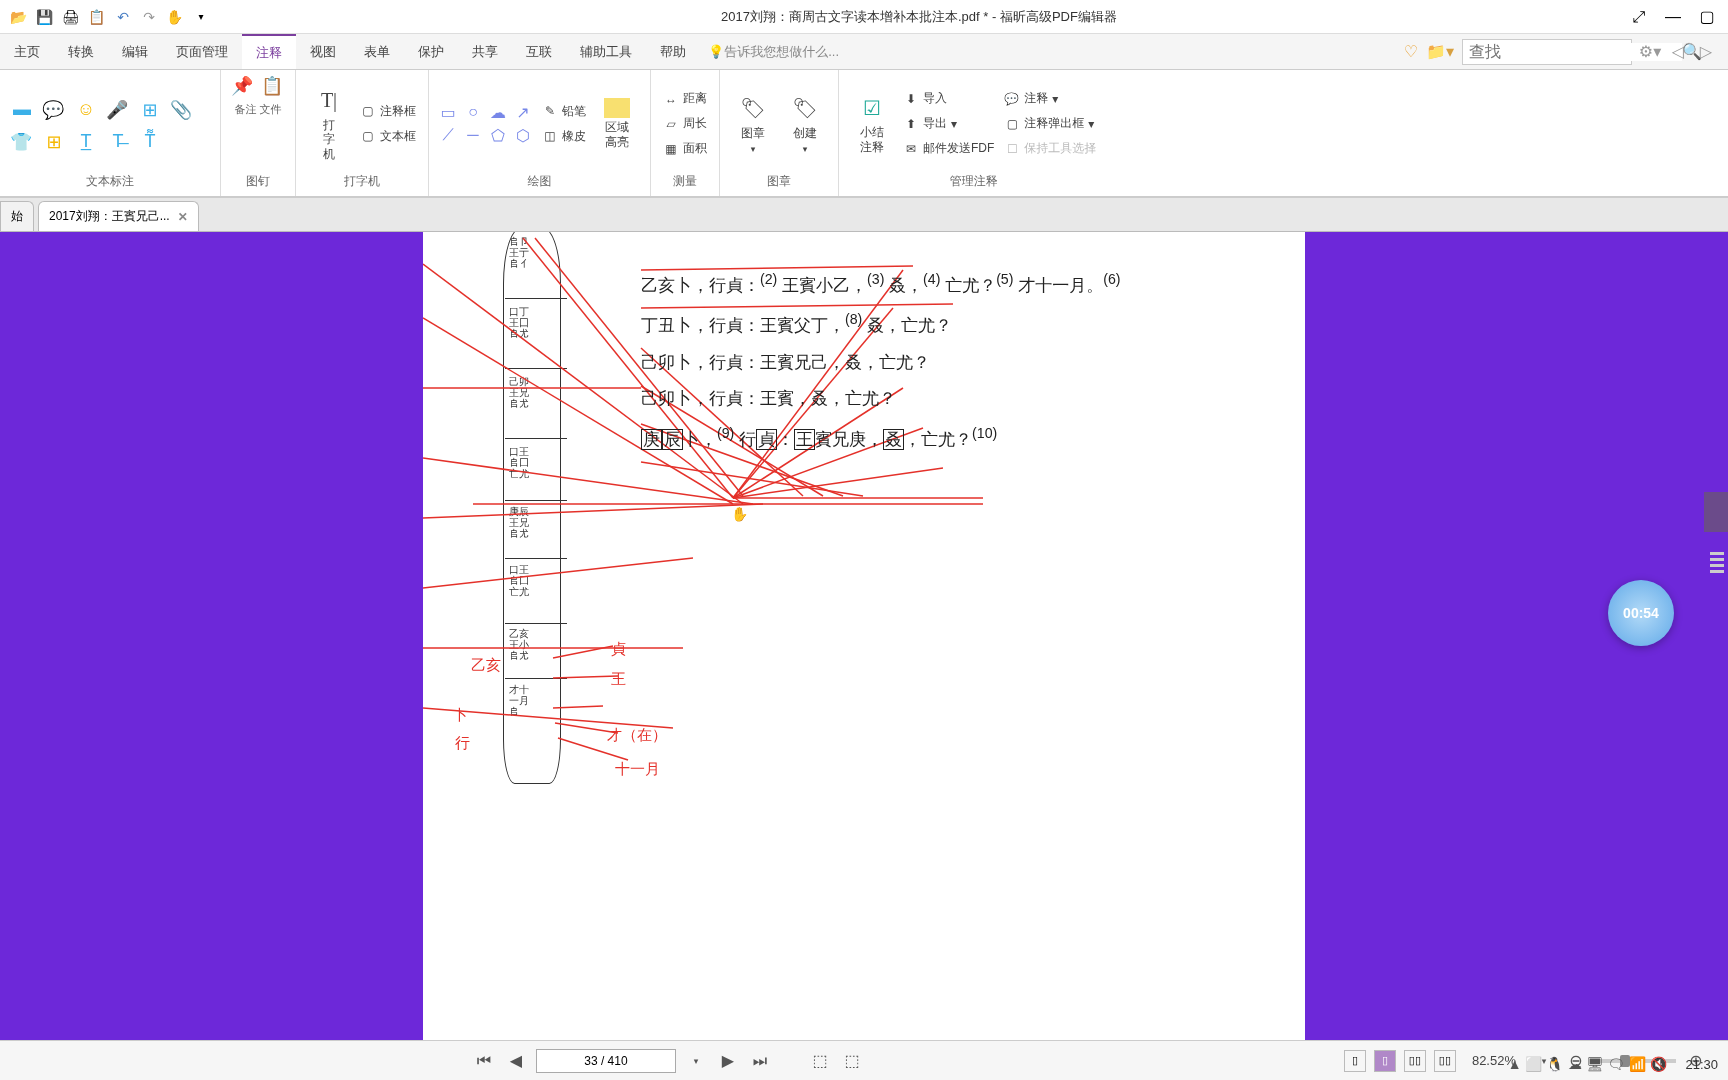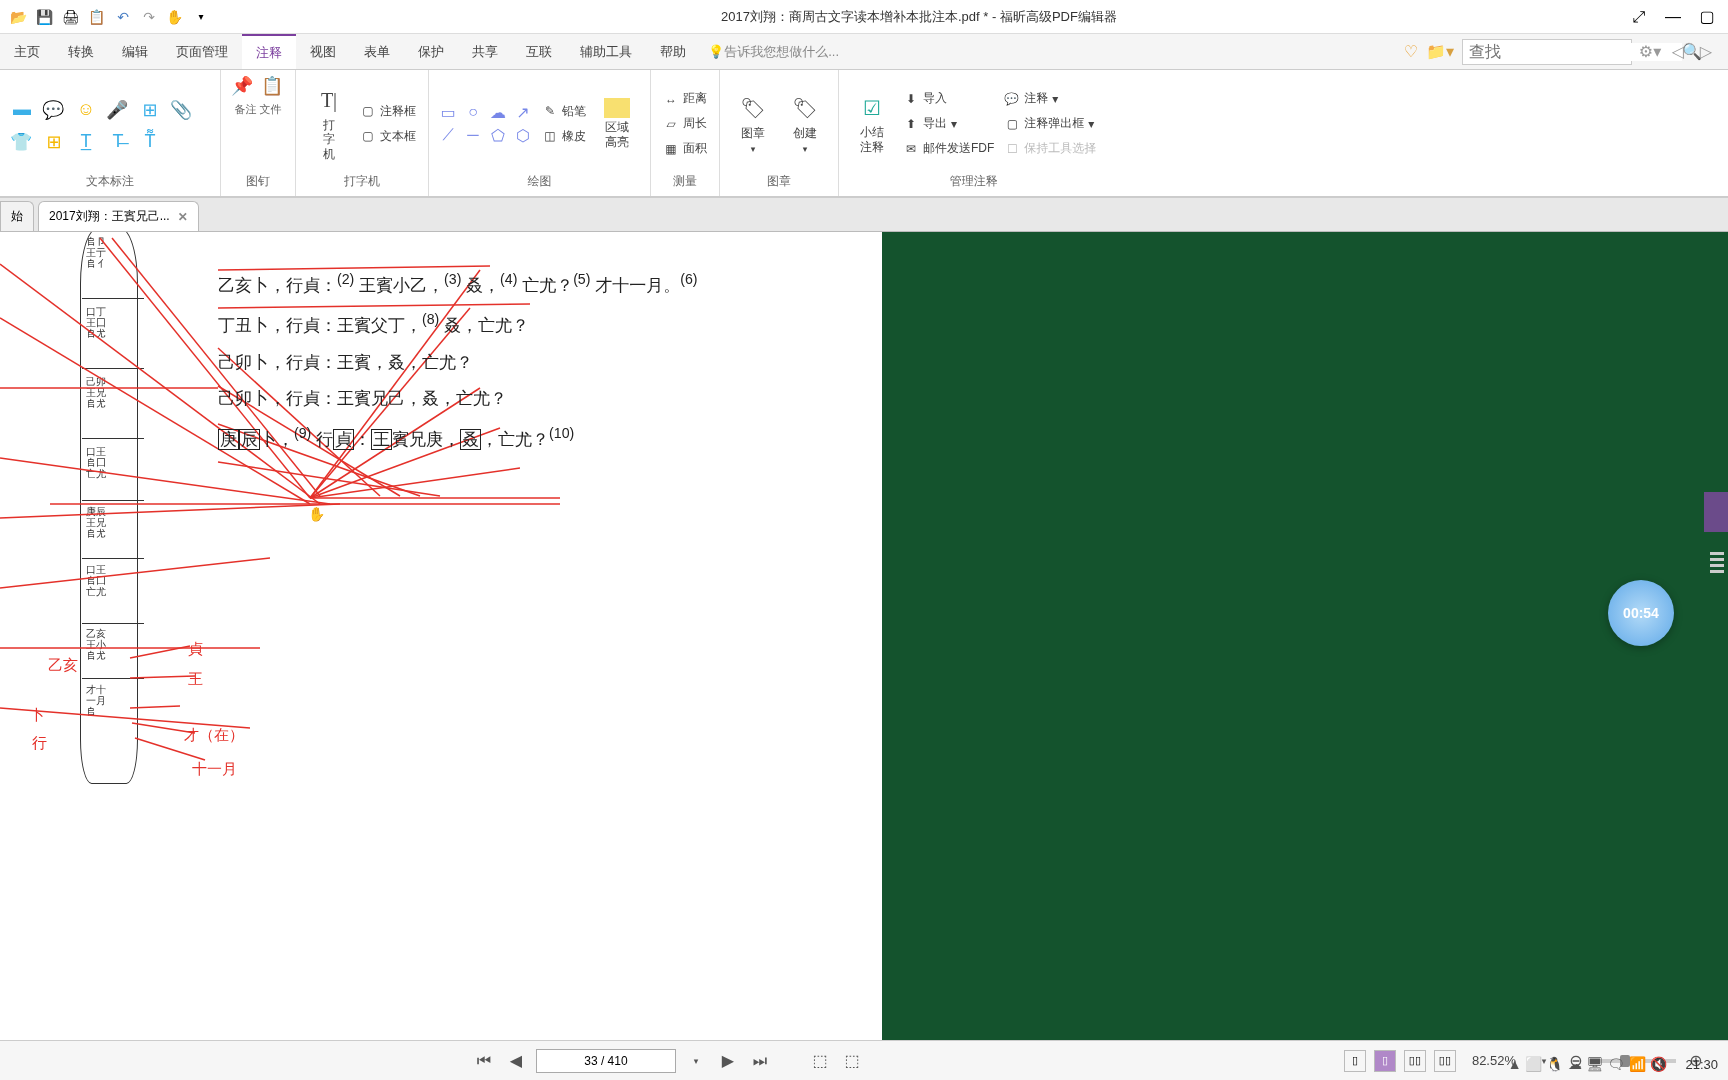--- a/index.html
+++ b/index.html
@@ -31,21 +31,21 @@
 .icon-sq{width:16px;height:16px;display:flex;align-items:center;justify-content:center}
 .icon-row{display:flex;gap:6px}
 .toolbox{display:flex;flex-wrap:wrap;gap:8px;width:200px;align-content:flex-start;padding-top:4px}
 .tool-icon{width:24px;height:24px;display:flex;align-items:center;justify-content:center;font-size:18px;cursor:pointer}
 .shape-grid{display:grid;grid-template-columns:repeat(4,20px);gap:5px}
 .shape{width:18px;height:18px;display:flex;align-items:center;justify-content:center;color:#7787e8}
 .tab-bar{height:34px;background:#e8e8e8;display:flex;align-items:flex-end;border-bottom:1px solid #bbb}
 .tab{height:30px;background:#fff;border:1px solid #bbb;border-bottom:none;border-radius:6px 6px 0 0;padding:0 10px;display:flex;align-items:center;gap:8px;font-size:12px;margin-left:4px}
 .tab.home{border-radius:0 6px 0 0;margin-left:0;background:#f2f2f2}
 .tab-close{cursor:pointer;color:#888;font-weight:bold}
-.doc-area{position:absolute;top:232px;left:0;right:0;bottom:40px;background:#14532d;display:flex;overflow:hidden}
+.doc-area{position:absolute;top:232px;left:0;right:0;bottom:40px;background:#6d28d9;display:flex;justify-content:center;overflow:hidden}
 .page{width:882px;background:#fff;position:relative;margin-top:-4px}
 .rubbing{position:absolute;left:76px;top:0;width:70px;height:560px}
 .bone{position:absolute;width:58px;border:1.5px solid #333;border-radius:30% 30% 20% 20%/10% 10% 8% 8%}
 .seg{position:absolute;left:2px;right:2px;border-top:1px solid #333}
 .glyph{position:absolute;font-size:10px;color:#333;font-family:serif;line-height:11px}
 .anno{position:absolute;stroke:#e4312a;stroke-width:1.5;fill:none}
 .red-label{position:absolute;color:#e4312a;font-size:15px;font-family:"SimSun",serif}
 .transcript{position:absolute;left:218px;right:40px;top:36px;font-family:"SimSun",serif;font-size:17px;color:#222;line-height:2.16}
 .transcript p{text-indent:0}
 .note{margin-top:24px}
@@ -331,22 +331,22 @@
     <div class="red-label" style="left:188px;top:442px">王</div>
     <div class="red-label" style="left:48px;top:428px">乙亥</div>
     <div class="red-label" style="left:30px;top:478px">卜</div>
     <div class="red-label" style="left:32px;top:506px">行</div>
     <div class="red-label" style="left:184px;top:498px">才（在）</div>
     <div class="red-label" style="left:192px;top:532px">十一月</div>
 
     <div class="transcript">
       <p>乙亥卜，行貞：<sup>(2)</sup> 王賓小乙，<sup>(3)</sup> 叒，<sup>(4)</sup> 亡尤？<sup>(5)</sup> 才十一月。<sup>(6)</sup></p>
       <p>丁丑卜，行貞：王賓父丁，<sup>(8)</sup> 叒，亡尤？</p>
+      <p>己卯卜，行貞：王賓兄己，叒，亡尤？</p>
       <p>己卯卜，行貞：王賓，叒，亡尤？</p>
-      <p>己卯卜，行貞：王賓兄己，叒，亡尤？</p>
       <p><span class="boxed">庚</span><span class="boxed">辰</span>卜，<sup>(9)</sup> 行<span class="boxed">貞</span>：<span class="boxed">王</span>賓兄庚，<span class="boxed">叒</span>，亡尤？<sup>(10)</sup></p>
     </div>
 
     <div style="position:absolute;left:308px;top:278px;font-size:14px">✋</div>
   </div>
 
   <div class="side-tab"></div>
   <div class="side-dots">
       <div></div>
       <div></div>

